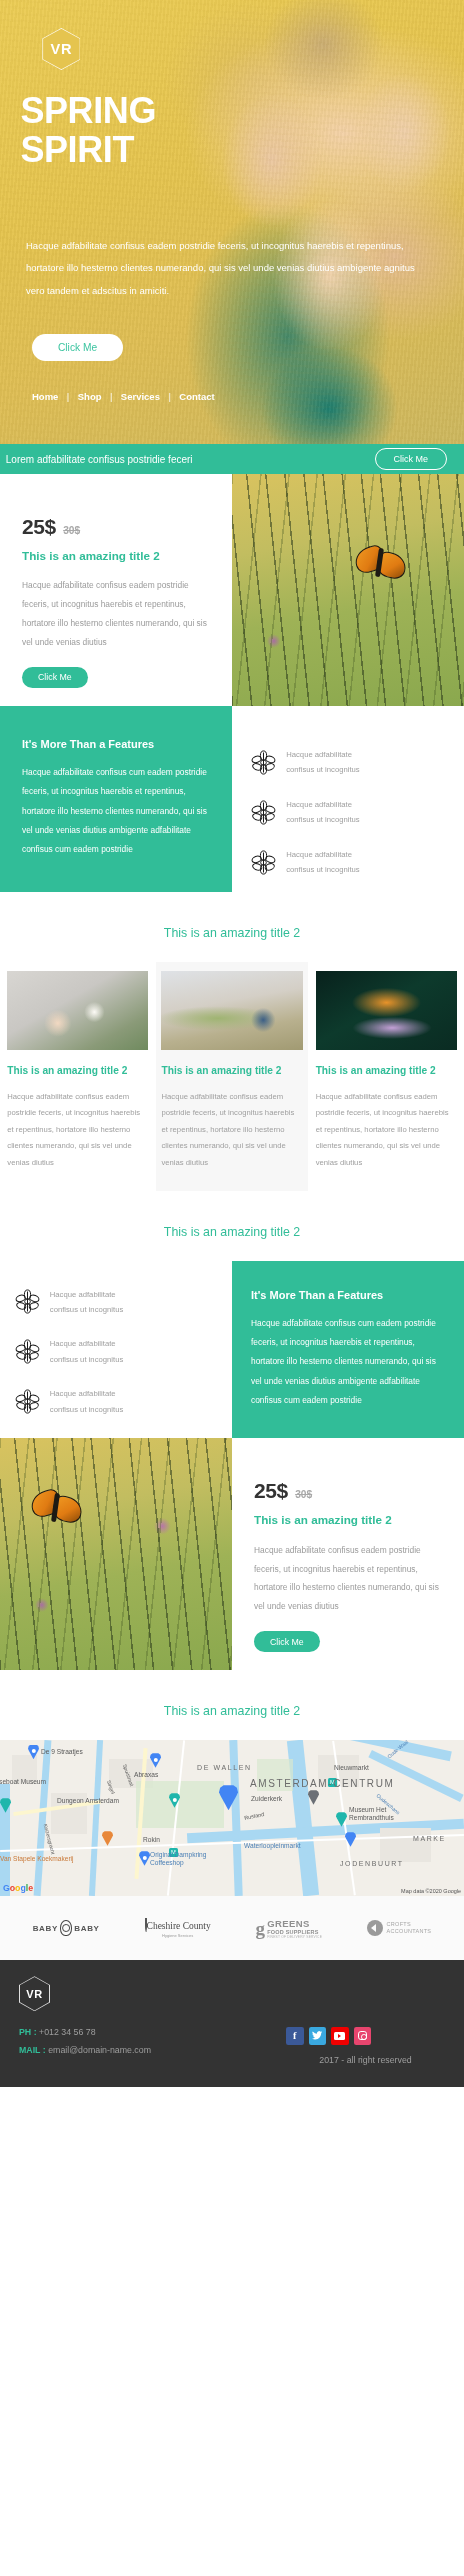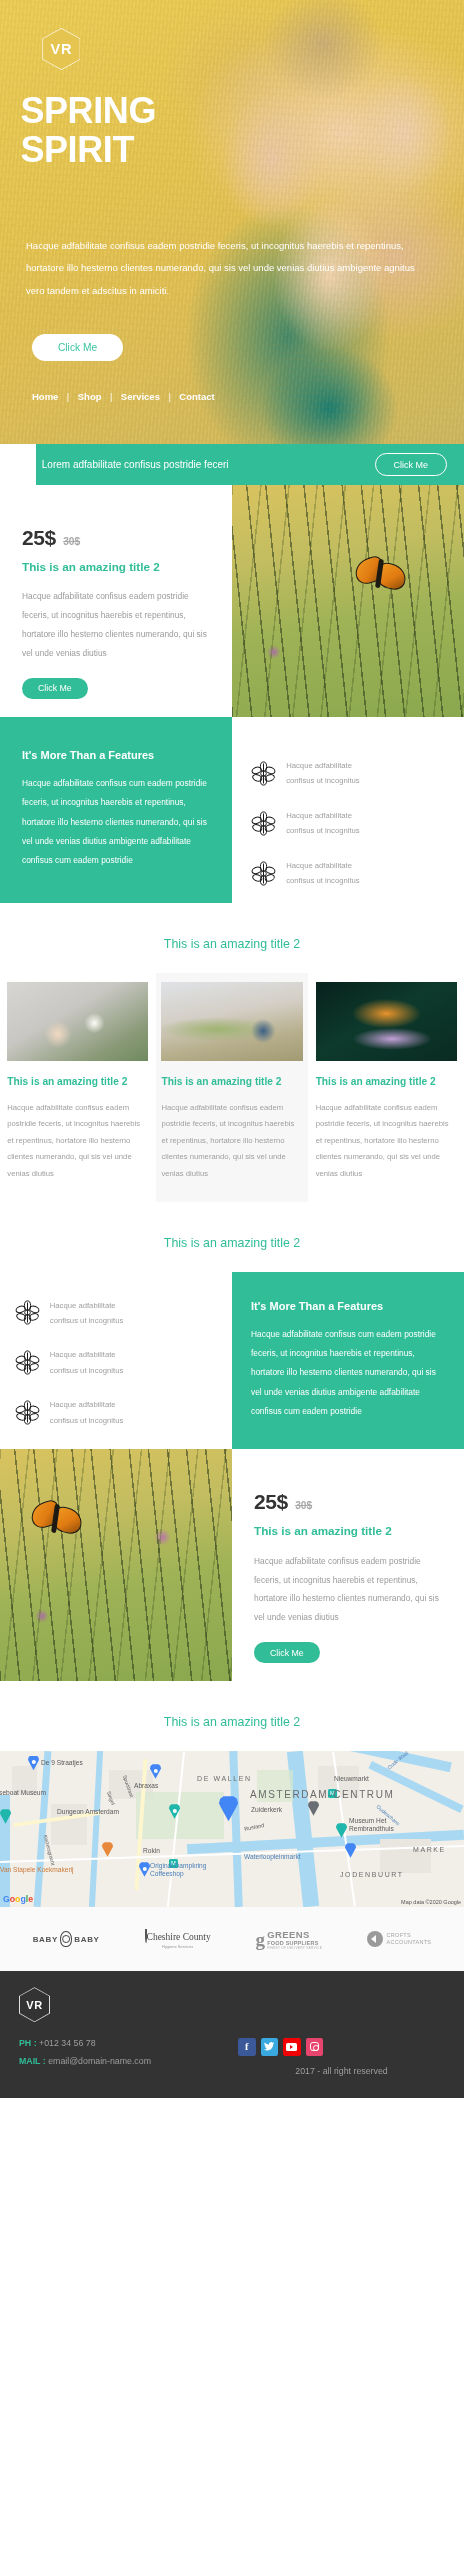--- a/index.html
+++ b/index.html
@@ -89,24 +89,23 @@
   .hero-nav {
     position: absolute; left: 32px; top: 391px; z-index: 5;
     color: #fff; font-size: 9.5px;
   }
   .hero-nav a { color: #fff; text-decoration: none; font-weight: bold; }
   .hero-nav .sep { margin: 0 5.8px; opacity: .9; }
 
   
   .cta-bar {
     background: #31bd98;
-    height: 41px;
+    height: 30px;
     display: flex; align-items: center; justify-content: space-between;
     padding: 0 17.5px 0 5.8px;
-    margin-left: 36px;
   }
   .cta-text { color: #fff; font-size: 10px; }
   .cta-btn {
     background: transparent; color: #fff;
     border: 0.7px solid #fff; border-radius: 22px;
     padding: 5.1px 17.5px; font-size: 9px; cursor: pointer;
     font-family: "Liberation Sans", sans-serif;
   }
 
   
@@ -278,21 +277,21 @@
   .crofts-circle:after { content:''; position:absolute; left:3.6px; top:3.6px; width:0;height:0;
     border-top:4.4px solid transparent;border-bottom:4.4px solid transparent;border-right:5.8px solid #fafafa; }
   .crofts-txt { font-size: 5.5px; color: #a5a5a5; line-height: 1.25; letter-spacing: 0.3px; }
 
   
   .footer { background: #333333; padding: 16px 19px 22px 19px; }
   .footer-logo { width: 31px; height: 35px; position: relative; display:flex; align-items:center; justify-content:center; }
   .footer-logo .hexagon { background: rgba(255,255,255,0.85); }
   .footer-logo .hexagon-in { background: #333333; }
   .footer-logo .vr-text { font-size: 11px; }
-  .footer-cols { display: flex; margin-top: 13px; }
+  .footer-cols { display: flex; margin-top: 13px; gap: 48px; }
   .footer-left { width: 219px; }
   .footer-line { font-size: 8.8px; color: #9e9e9e; line-height: 2.0; }
   .footer-line .lbl { color: #31bd98; font-weight: bold; }
   .footer-right { flex: 1; padding-top: 2.9px; }
   .socials { display: flex; gap: 5.1px; }
   .soc {
     width: 17.5px; height: 17.5px; border-radius: 2.2px;
     display: flex; align-items: center; justify-content: center;
     color: #fff; font-size: 10.2px; font-weight: bold; cursor: pointer;
   }

